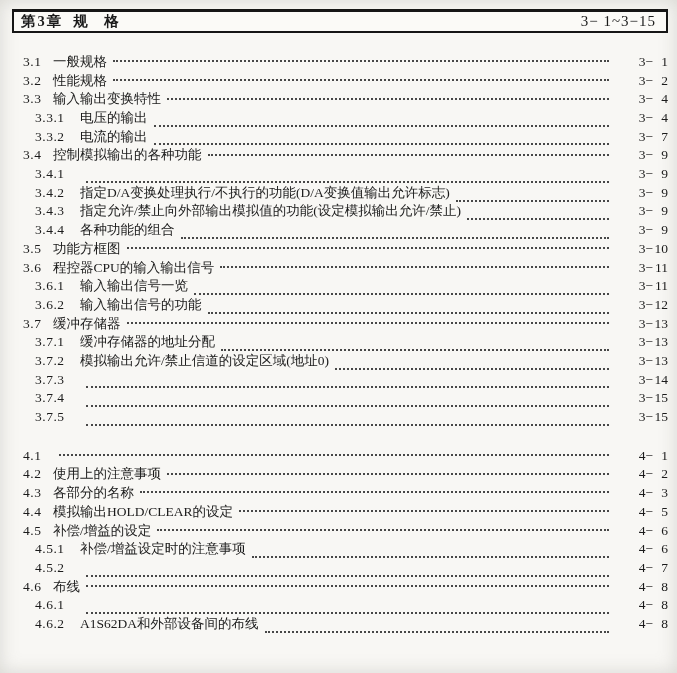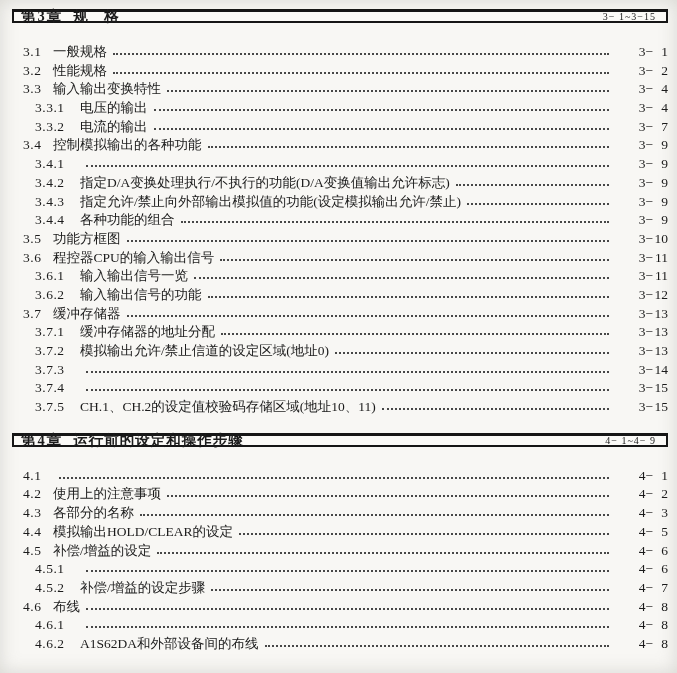--- a/index.html
+++ b/index.html
@@ -21,60 +21,60 @@
     padding: 9px 9px 0 12px;
     background: #f8f7f4;
     box-shadow: inset 0 0 18px rgba(120,118,110,0.25);
   }
   .chapter + .chapter { margin-top: 16px; }
 
   .chapter-box {
     box-sizing: border-box;
     border: 2px solid #161616;
     border-top-width: 3px;
-    height: 14px;
+    height: 24px;
     display: flex;
     align-items: center;
     justify-content: space-between;
     padding: 0 10px 0 7px;
     background: #fbfaf7;
   }
   .ch-heading { white-space: nowrap; }
   .ch-label {
     font-weight: bold;
     font-size: 14.5px;
     letter-spacing: 2px;
   }
   .ch-title {
     font-weight: bold;
     font-size: 14.5px;
     letter-spacing: 1px;
     margin-left: 10px;
   }
   .ch-range {
-    font-size: 10px;
+    font-size: 15px;
     letter-spacing: 1px;
     white-space: nowrap;
   }
 
   .entries {
     list-style: none;
     margin: 20px 0 0 0;
     padding: 0;
   }
   .toc-row {
     display: flex;
     align-items: baseline;
     height: 18.7px;
     line-height: 18.7px;
     font-size: 13.5px;
     white-space: nowrap;
   }
-  .toc-row.level-1 { padding-left: 11px; }
-  .toc-row.level-2 { padding-left: 23px; }
+  .toc-row.level-1 { padding-left: 11px; align-items: center; }
+  .toc-row.level-2 { padding-left: 23px; align-items: flex-end; }
   .num { display: inline-block; letter-spacing: 0.5px; }
   .level-1 .num { width: 30px; }
   .level-2 .num { width: 45px; }
   .title { white-space: nowrap; }
   .leader {
     flex: 1 1 auto;
     min-width: 12px;
     height: 0;
     border-bottom: 2px dotted #474747;
     margin: 0 5px 0 6px;
@@ -286,37 +286,30 @@
     <span class="num">3.7.4</span>
     <span class="leader"></span>
     <span class="pagecell">
       <span class="pch">3−</span>
       <span class="pno">15</span>
     </span>
   </li>
 
   <li class="toc-row level-2">
     <span class="num">3.7.5</span>
-    <span class="title">CH.1、CH.2的设定值校验码存储区域(地址10、11)</span>
     <span class="leader"></span>
     <span class="pagecell">
       <span class="pch">3−</span>
       <span class="pno">15</span>
     </span>
   </li>
 </ul>
   </section>
 
   <section class="chapter">
-    <header class="chapter-box">
-      <div class="ch-heading">
-        <span class="ch-label">第4章</span><span class="ch-title">运行前的设定和操作步骤</span>
-      </div>
-      <span class="ch-range">4− 1~4− 9</span>
-    </header>
     <ul class="entries">
   <li class="toc-row level-1">
     <span class="num">4.1</span>
     <span class="leader"></span>
     <span class="pagecell">
       <span class="pch">4−</span>
       <span class="pno">1</span>
     </span>
   </li>
 
@@ -355,30 +348,30 @@
     <span class="title">补偿/增益的设定</span>
     <span class="leader"></span>
     <span class="pagecell">
       <span class="pch">4−</span>
       <span class="pno">6</span>
     </span>
   </li>
 
   <li class="toc-row level-2">
     <span class="num">4.5.1</span>
+    <span class="title">补偿/增益设定时的注意事项</span>
     <span class="leader"></span>
     <span class="pagecell">
       <span class="pch">4−</span>
       <span class="pno">6</span>
     </span>
   </li>
 
   <li class="toc-row level-2">
     <span class="num">4.5.2</span>
-    <span class="title">补偿/增益的设定步骤</span>
     <span class="leader"></span>
     <span class="pagecell">
       <span class="pch">4−</span>
       <span class="pno">7</span>
     </span>
   </li>
 
   <li class="toc-row level-1">
     <span class="num">4.6</span>
     <span class="title">布线</span>

